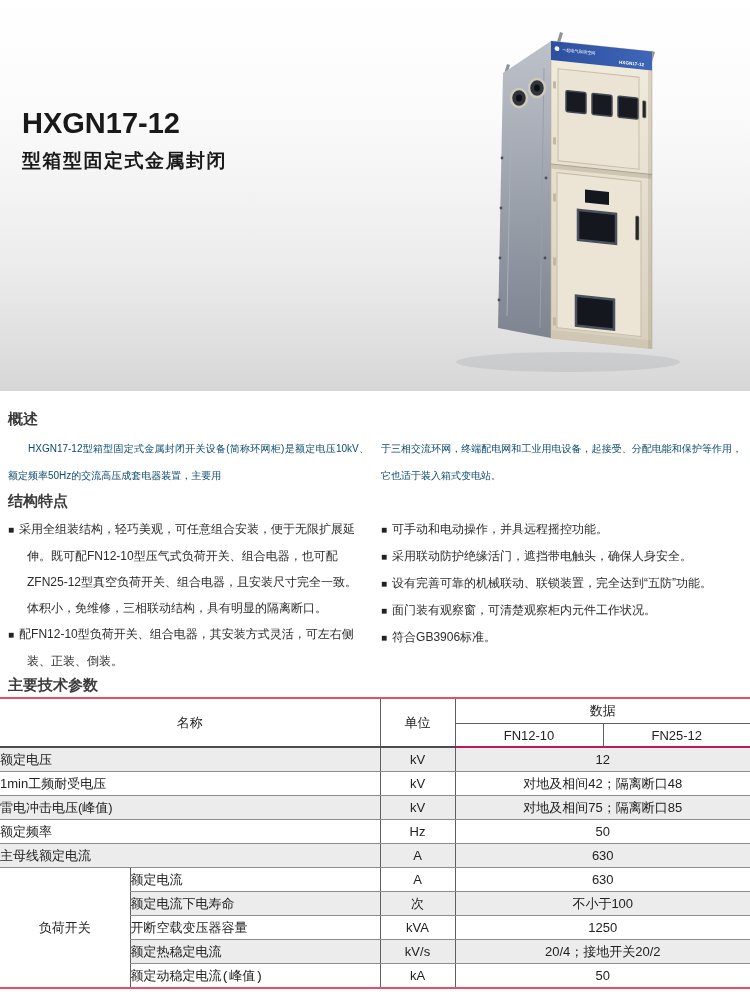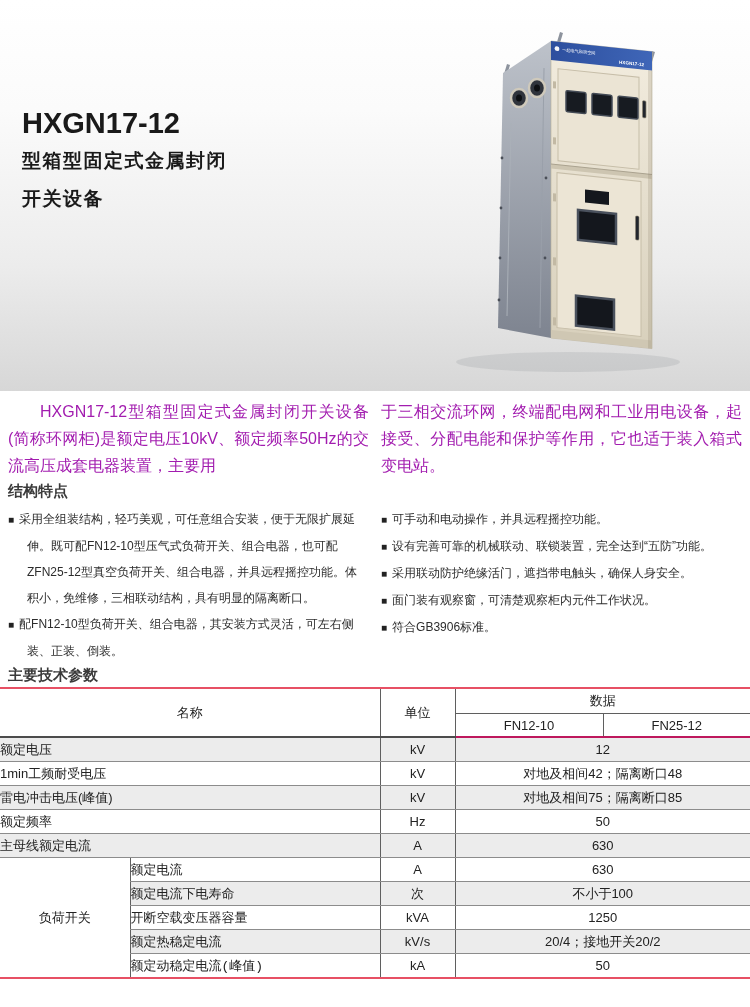--- a/index.html
+++ b/index.html
@@ -17,21 +17,21 @@
   .hero-title .t2{font-size:19px;line-height:38px;letter-spacing:1.5px;}
   .cabinet{position:absolute;right:22px;top:28px;width:310px;height:352px;}
 
   .content{padding:0 8px;}
   h2.sec{font-size:15px;line-height:18px;font-weight:bold;color:#3a3a3a;margin:0;}
   #h-overview{margin-top:19px;}
   #h-features{margin-top:3px;}
   #h-specs{margin-top:2px;}
   .cols{display:flex;gap:12px;margin-top:7px;}
   .col{flex:1;min-width:0;}
-  .col p{margin:0;font-size:16px;line-height:27px;color:#a21caf;text-align:justify;}
+  .col p{margin:0;font-size:10px;line-height:27px;color:#0c4a6e;text-align:justify;}
   .col p.indent{text-indent:2em;}
   .featcols{display:flex;gap:12px;margin-top:6px;}
   .feat{padding-left:19px;text-indent:-19px;font-size:12px;line-height:26px;color:#2c2c2c;}
   .feat .bullet{font-size:10px;margin-right:5px;color:#222;font-style:normal;}
 
   table.spec{
     width:750px;margin-top:3px;border-collapse:collapse;table-layout:fixed;
     border-top:2px solid #e75064;border-bottom:2px solid #e75064;
     font-size:13px;color:#222;
   }
@@ -52,21 +52,20 @@
 </style>
 </head>
 <body>
 
 <div class="page">
 
   <header class="hero">
     <div class="hero-title">
       <div class="t1">HXGN17-12</div>
       <div class="t2">型箱型固定式金属封闭</div>
-      <div class="t2">开关设备</div>
     </div>
 
     <div class="cabinet">
       <svg viewBox="0 0 310 352" width="310" height="352">
         <defs>
           <linearGradient id="gSide" x1="0" y1="0" x2="0" y2="1">
             <stop offset="0" stop-color="#bdc2ca"></stop>
               <stop offset="1" stop-color="#7e8490"></stop>
           </linearGradient>
           <linearGradient id="gFace" x1="0" y1="0" x2="0" y2="1">
@@ -132,39 +131,40 @@
             <rect x="2" y="276" width="3" height="8" fill="#c2b9a4"></rect>
           <rect x="0" y="289" width="101" height="8" fill="#cfc7b3"></rect>
           <rect x="97" y="19" width="4" height="278" fill="rgba(120,110,90,0.18)"></rect>
         </g>
       </svg>
     </div>
   </header>
 
   <section class="content">
 
+    <h2 class="sec" id="h-overview">概述</h2>
     <div class="cols">
       <div class="col">
         <p class="indent">HXGN17-12型箱型固定式金属封闭开关设备(简称环网柜)是额定电压10kV、额定频率50Hz的交流高压成套电器装置，主要用</p>
       </div>
       <div class="col">
         <p>于三相交流环网，终端配电网和工业用电设备，起接受、分配电能和保护等作用，它也适于装入箱式变电站。</p>
       </div>
     </div>
 
     <h2 class="sec" id="h-features">结构特点</h2>
     <div class="featcols">
       <div class="col">
-        <div class="feat"><span class="bullet">■</span><span>采用全组装结构，轻巧美观，可任意组合安装，便于无限扩展延伸。既可配FN12-10型压气式负荷开关、组合电器，也可配ZFN25-12型真空负荷开关、组合电器，并具远程摇控功能。体积小，免维修，三相联动结构，具有明显的隔离断口。</span></div>
+        <div class="feat"><span class="bullet">■</span><span>采用全组装结构，轻巧美观，可任意组合安装，便于无限扩展延伸。既可配FN12-10型压气式负荷开关、组合电器，也可配ZFN25-12型真空负荷开关、组合电器，且安装尺寸完全一致。体积小，免维修，三相联动结构，具有明显的隔离断口。</span></div>
         <div class="feat"><span class="bullet">■</span><span>配FN12-10型负荷开关、组合电器，其安装方式灵活，可左右侧装、正装、倒装。</span></div>
       </div>
       <div class="col">
         <div class="feat"><span class="bullet">■</span><span>可手动和电动操作，并具远程摇控功能。</span></div>
+        <div class="feat"><span class="bullet">■</span><span>采用联动防护绝缘活门，遮挡带电触头，确保人身安全。</span></div>
         <div class="feat"><span class="bullet">■</span><span>设有完善可靠的机械联动、联锁装置，完全达到“五防”功能。</span></div>
-        <div class="feat"><span class="bullet">■</span><span>采用联动防护绝缘活门，遮挡带电触头，确保人身安全。</span></div>
         <div class="feat"><span class="bullet">■</span><span>面门装有观察窗，可清楚观察柜内元件工作状况。</span></div>
         <div class="feat"><span class="bullet">■</span><span>符合GB3906标准。</span></div>
       </div>
     </div>
 
     <h2 class="sec" id="h-specs">主要技术参数</h2>
   </section>
 
   <table class="spec">
     <colgroup>

